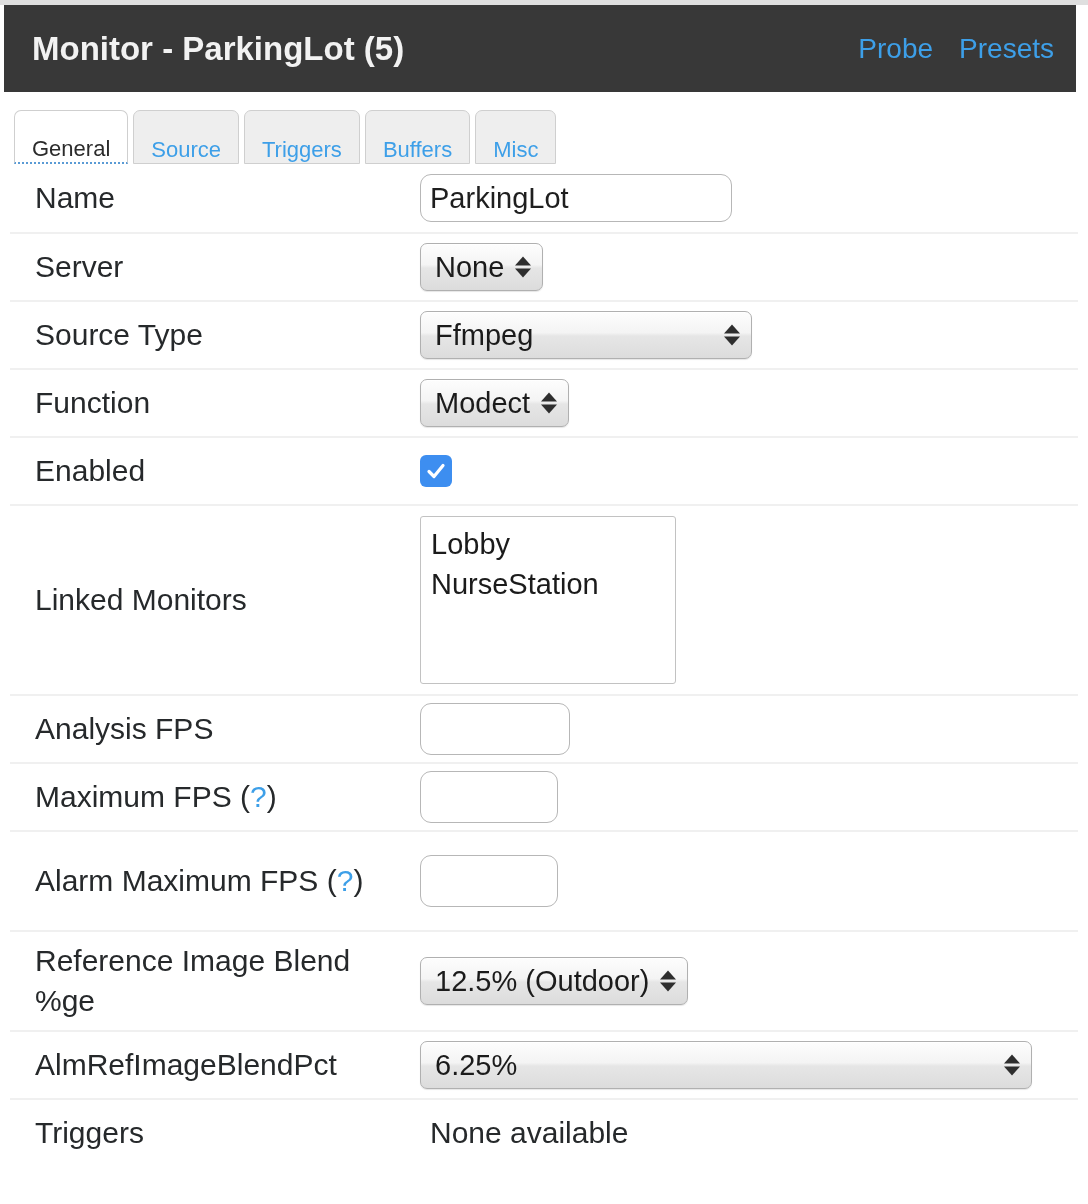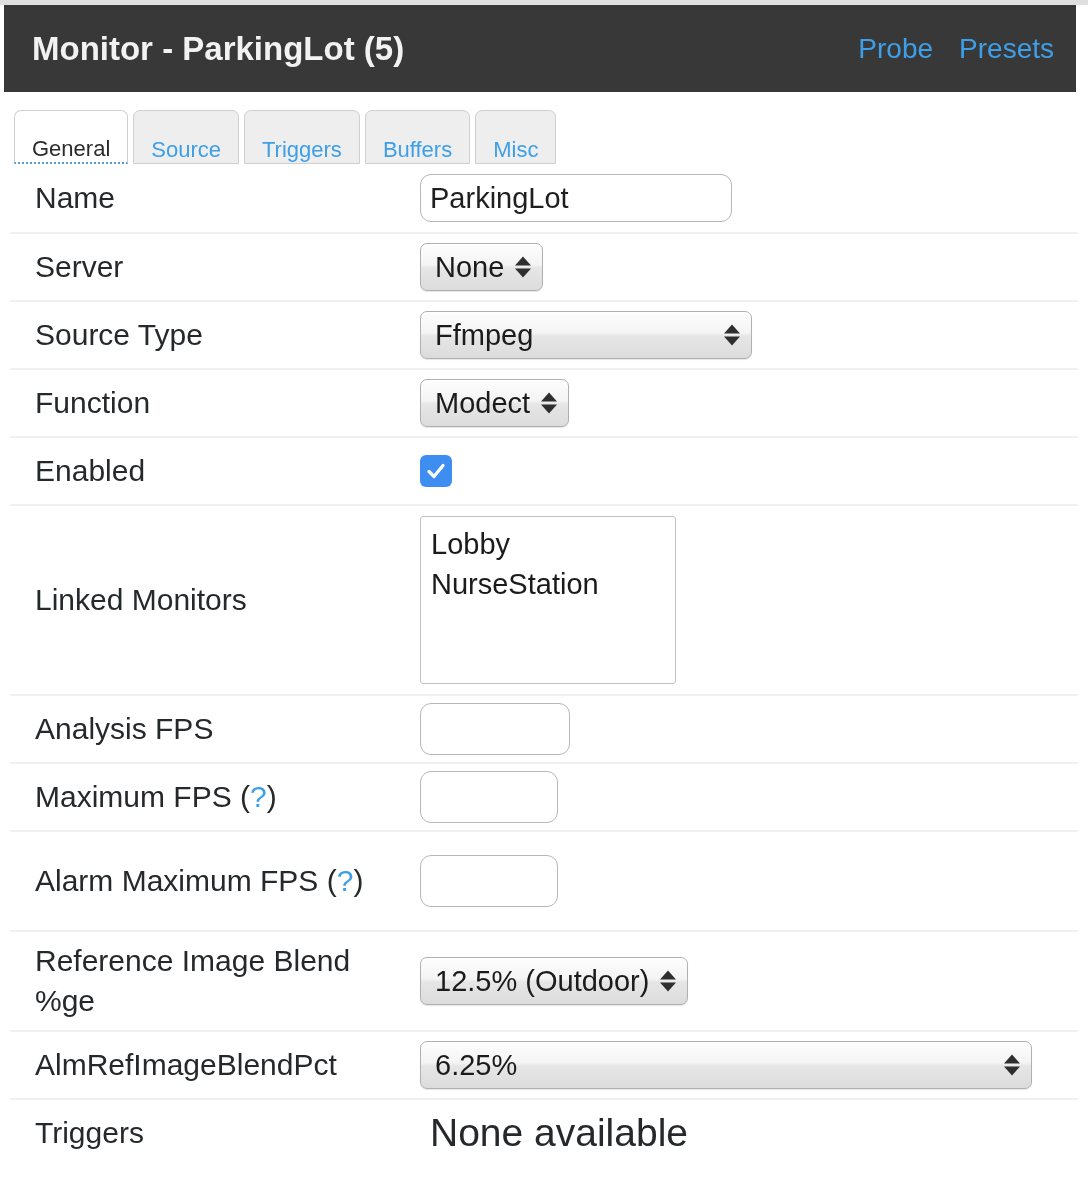--- a/index.html
+++ b/index.html
@@ -210,21 +210,21 @@
     background: #3d8ef0;
     display: inline-flex;
     align-items: center;
     justify-content: center;
     cursor: pointer;
   }
   .checkbox svg { display: block; }
 
   
   .static-val {
-    font-size: 39px;
+    font-size: 30px;
     color: #26292b;
     padding-left: 10px;
   }
 </style>
 </head>
 <body>
 
 <div id="page">
 
   <div class="top-strip"></div>

